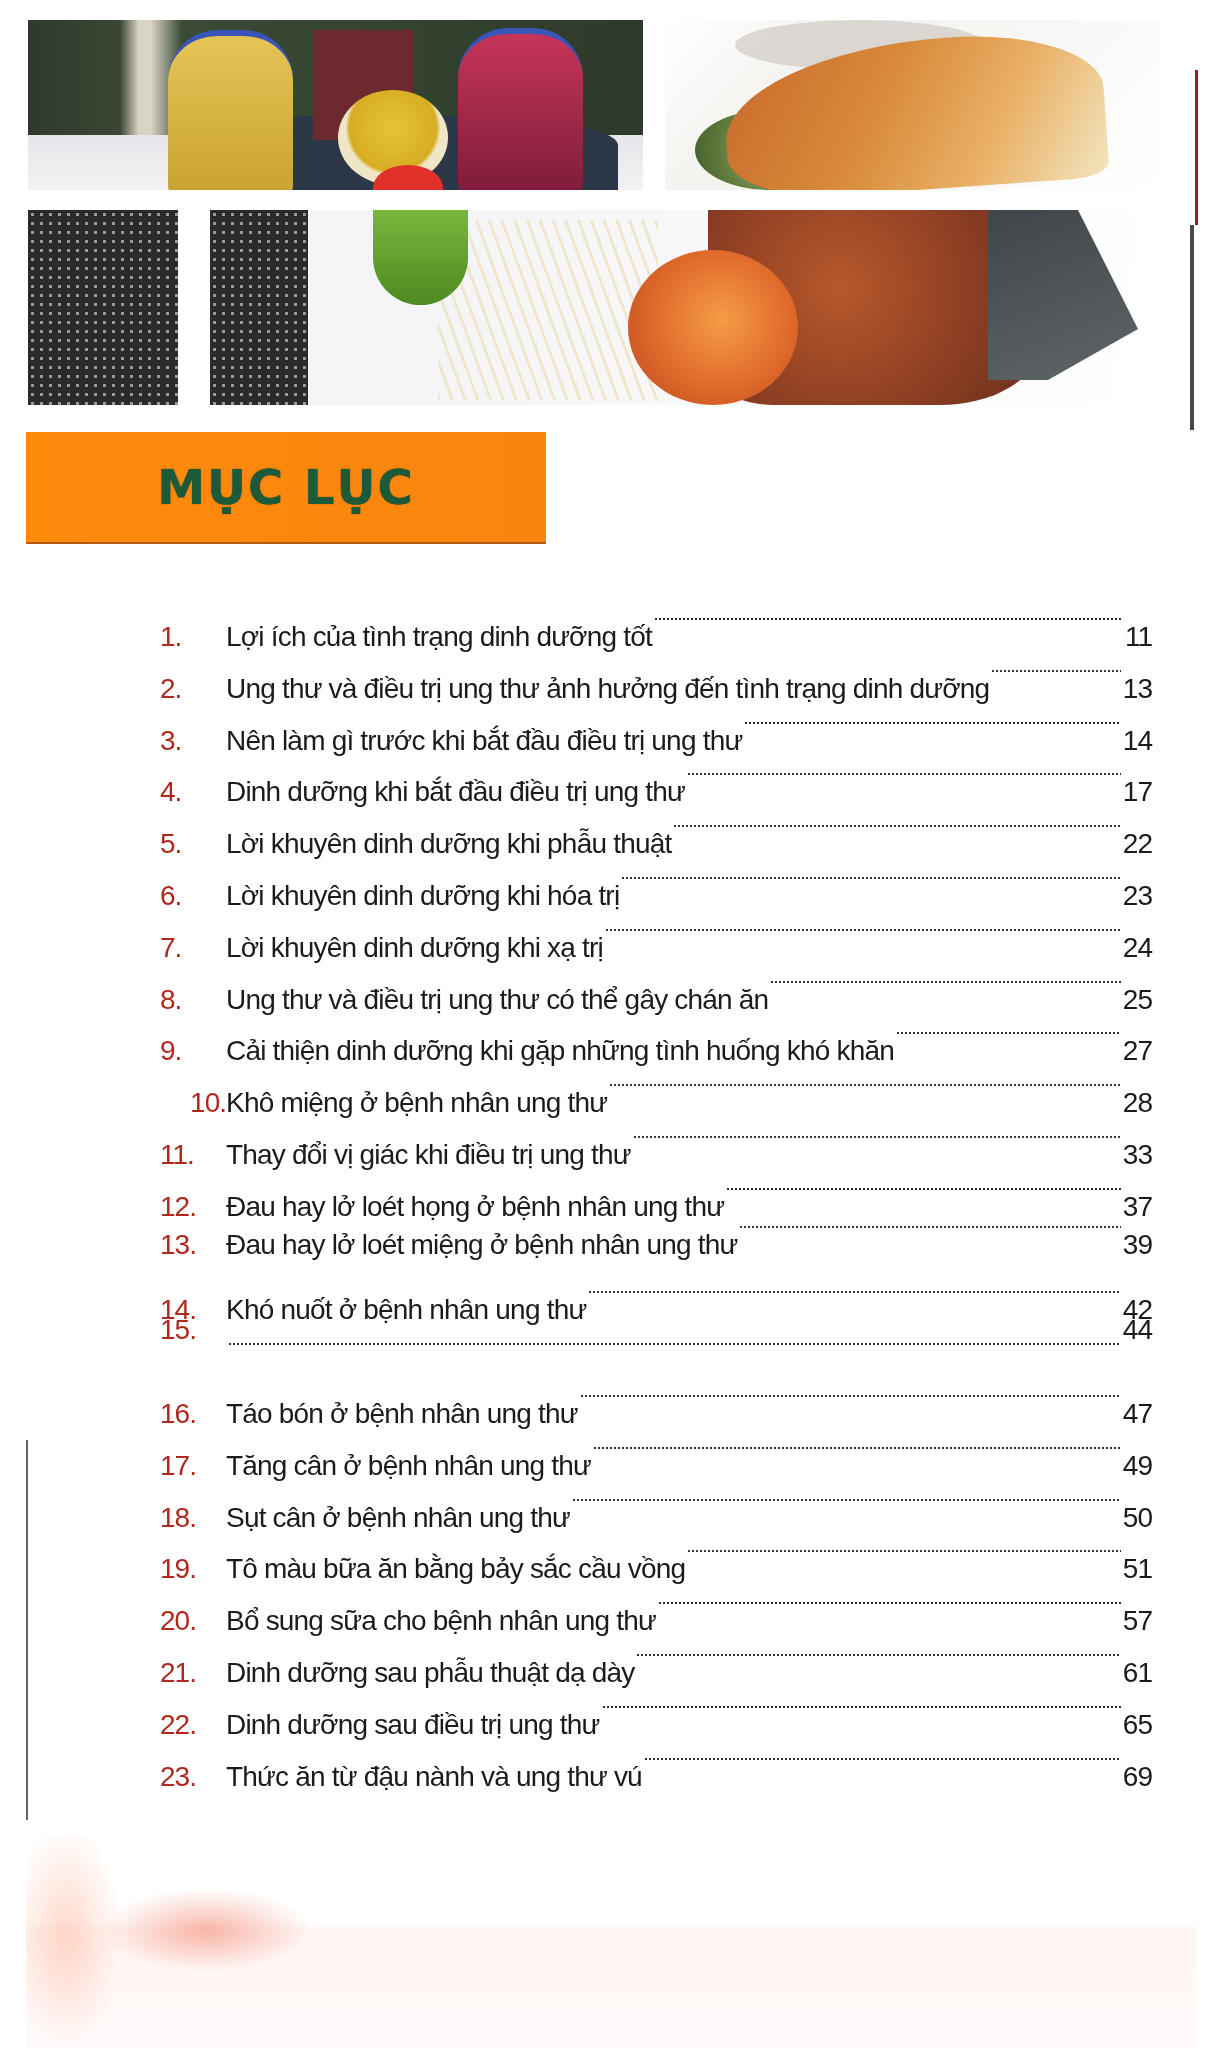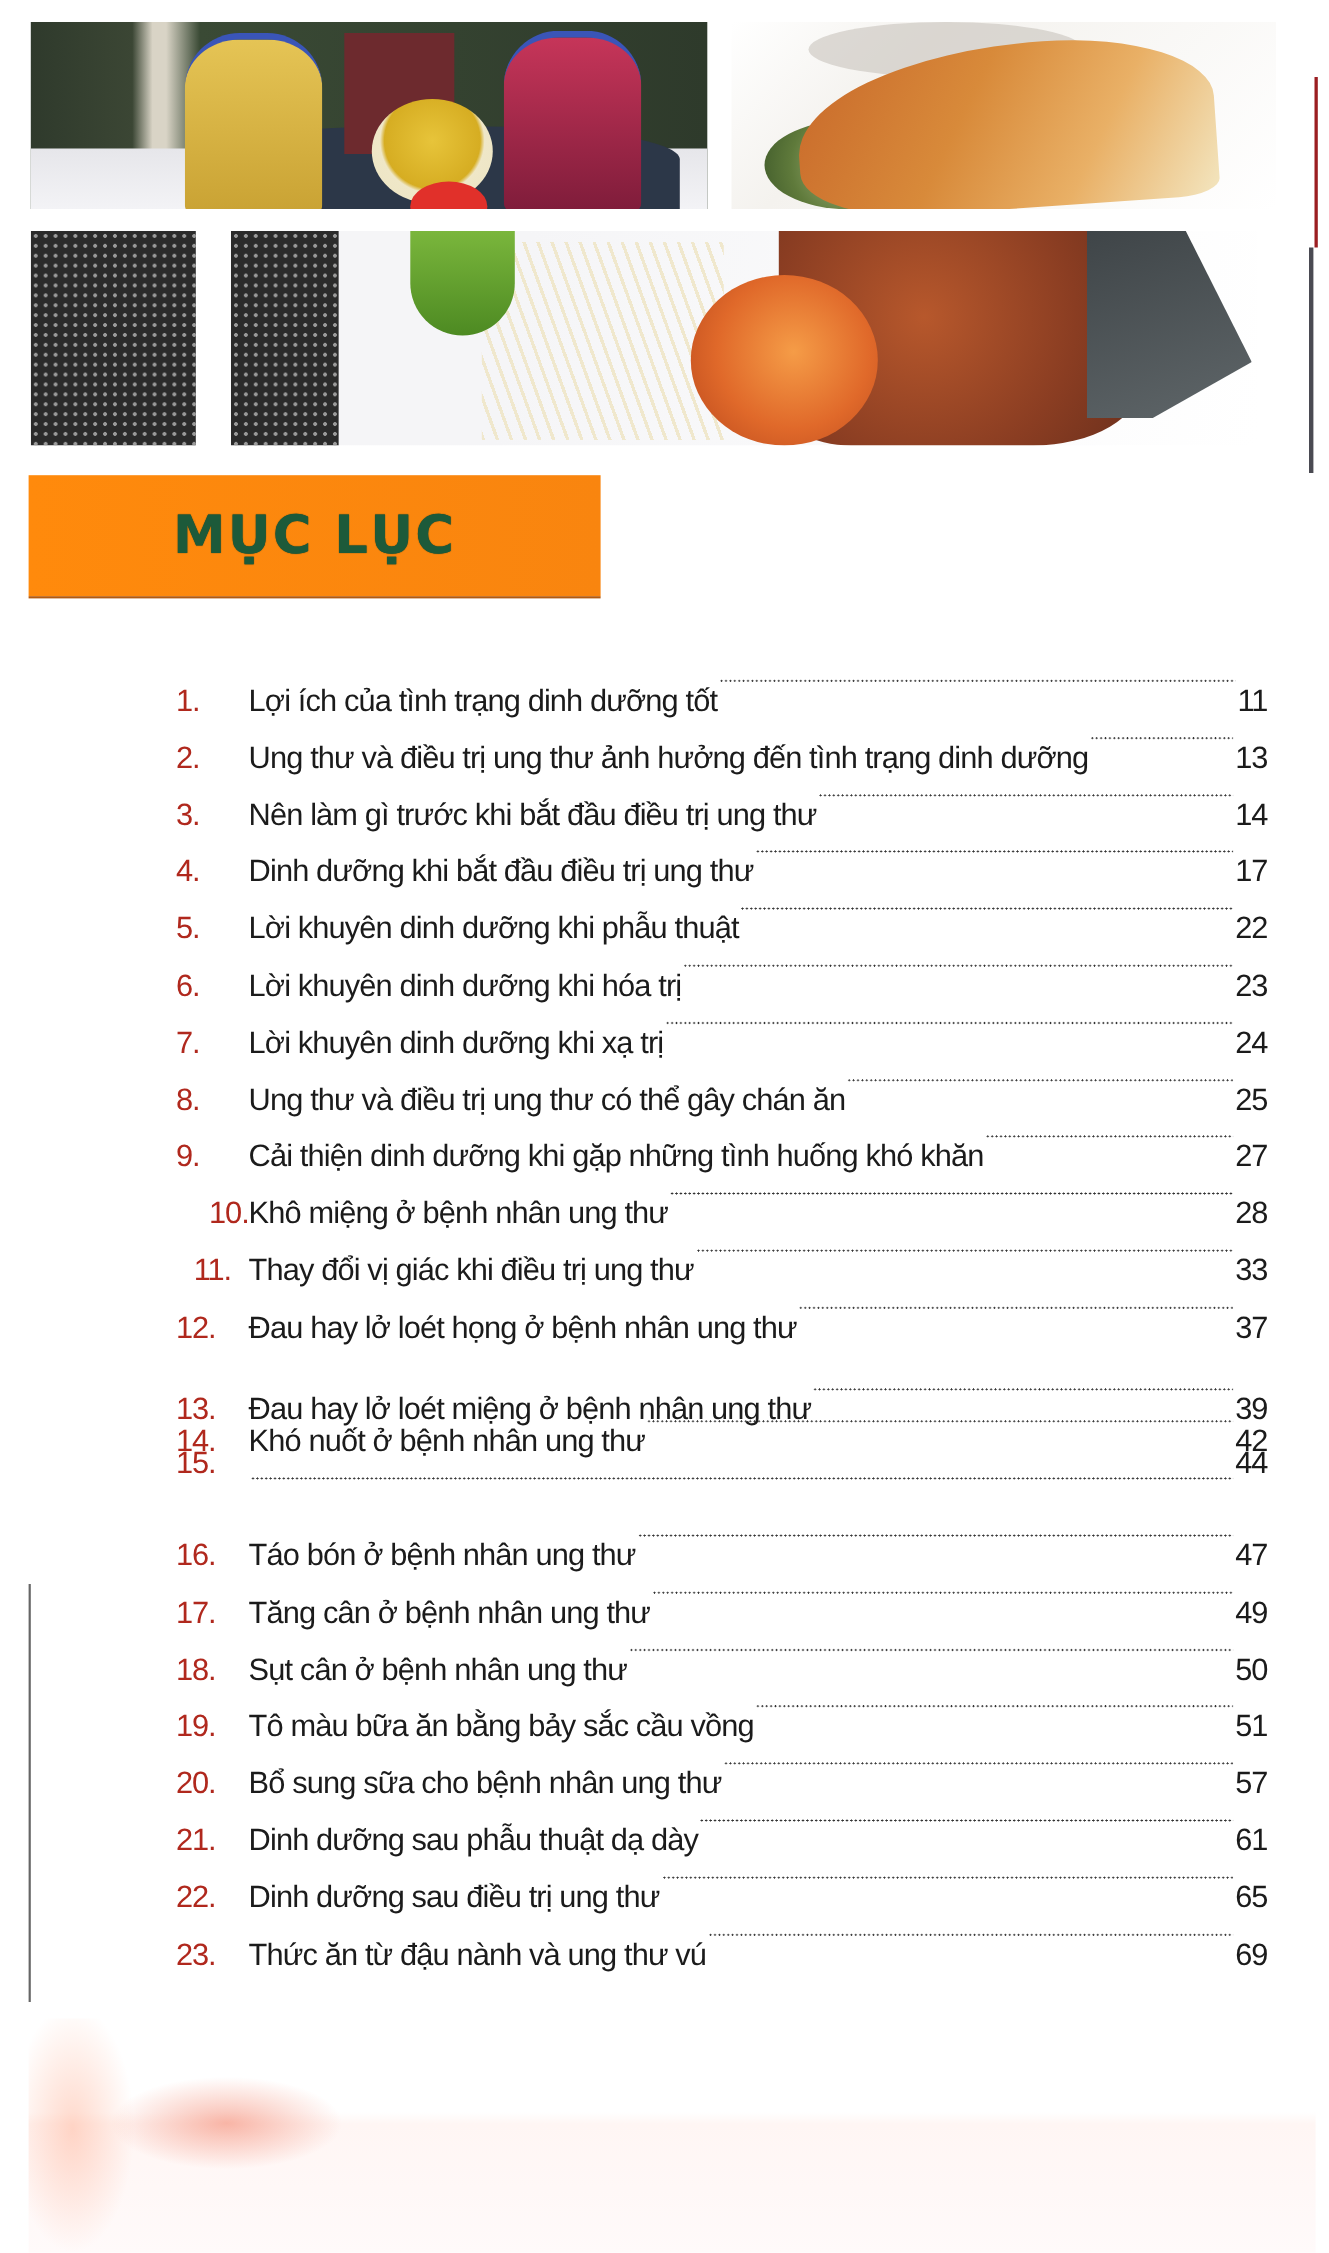--- a/index.html
+++ b/index.html
@@ -173,33 +173,33 @@
       <span class="toc-title">Cải thiện dinh dưỡng khi gặp những tình huống khó khăn</span>
       <span class="toc-leader"></span>
       <span class="toc-page">27</span>
     </div>
     <div class="toc-row" style="top: 466.2px; text-align: right;">
       <span class="toc-num">10.</span>
       <span class="toc-title">Khô miệng ở bệnh nhân ung thư</span>
       <span class="toc-leader"></span>
       <span class="toc-page">28</span>
     </div>
-    <div class="toc-row" style="top: 518px; text-align: center;">
+    <div class="toc-row" style="top: 518px;">
       <span class="toc-num">11.</span>
       <span class="toc-title">Thay đổi vị giác khi điều trị ung thư</span>
       <span class="toc-leader"></span>
       <span class="toc-page">33</span>
     </div>
     <div class="toc-row" style="top: 569.8px;">
       <span class="toc-num">12.</span>
       <span class="toc-title">Đau hay lở loét họng ở bệnh nhân ung thư</span>
       <span class="toc-leader"></span>
       <span class="toc-page">37</span>
     </div>
-    <div class="toc-row" style="top: 644px;">
+    <div class="toc-row" style="top: 608px;">
       <span class="toc-num">13.</span>
       <span class="toc-title">Đau hay lở loét miệng ở bệnh nhân ung thư</span>
       <span class="toc-leader"></span>
       <span class="toc-page">39</span>
     </div>
     <div class="toc-row" style="top: 673.4px;">
       <span class="toc-num">14.</span>
       <span class="toc-title">Khó nuốt ở bệnh nhân ung thư</span>
       <span class="toc-leader"></span>
       <span class="toc-page">42</span>

